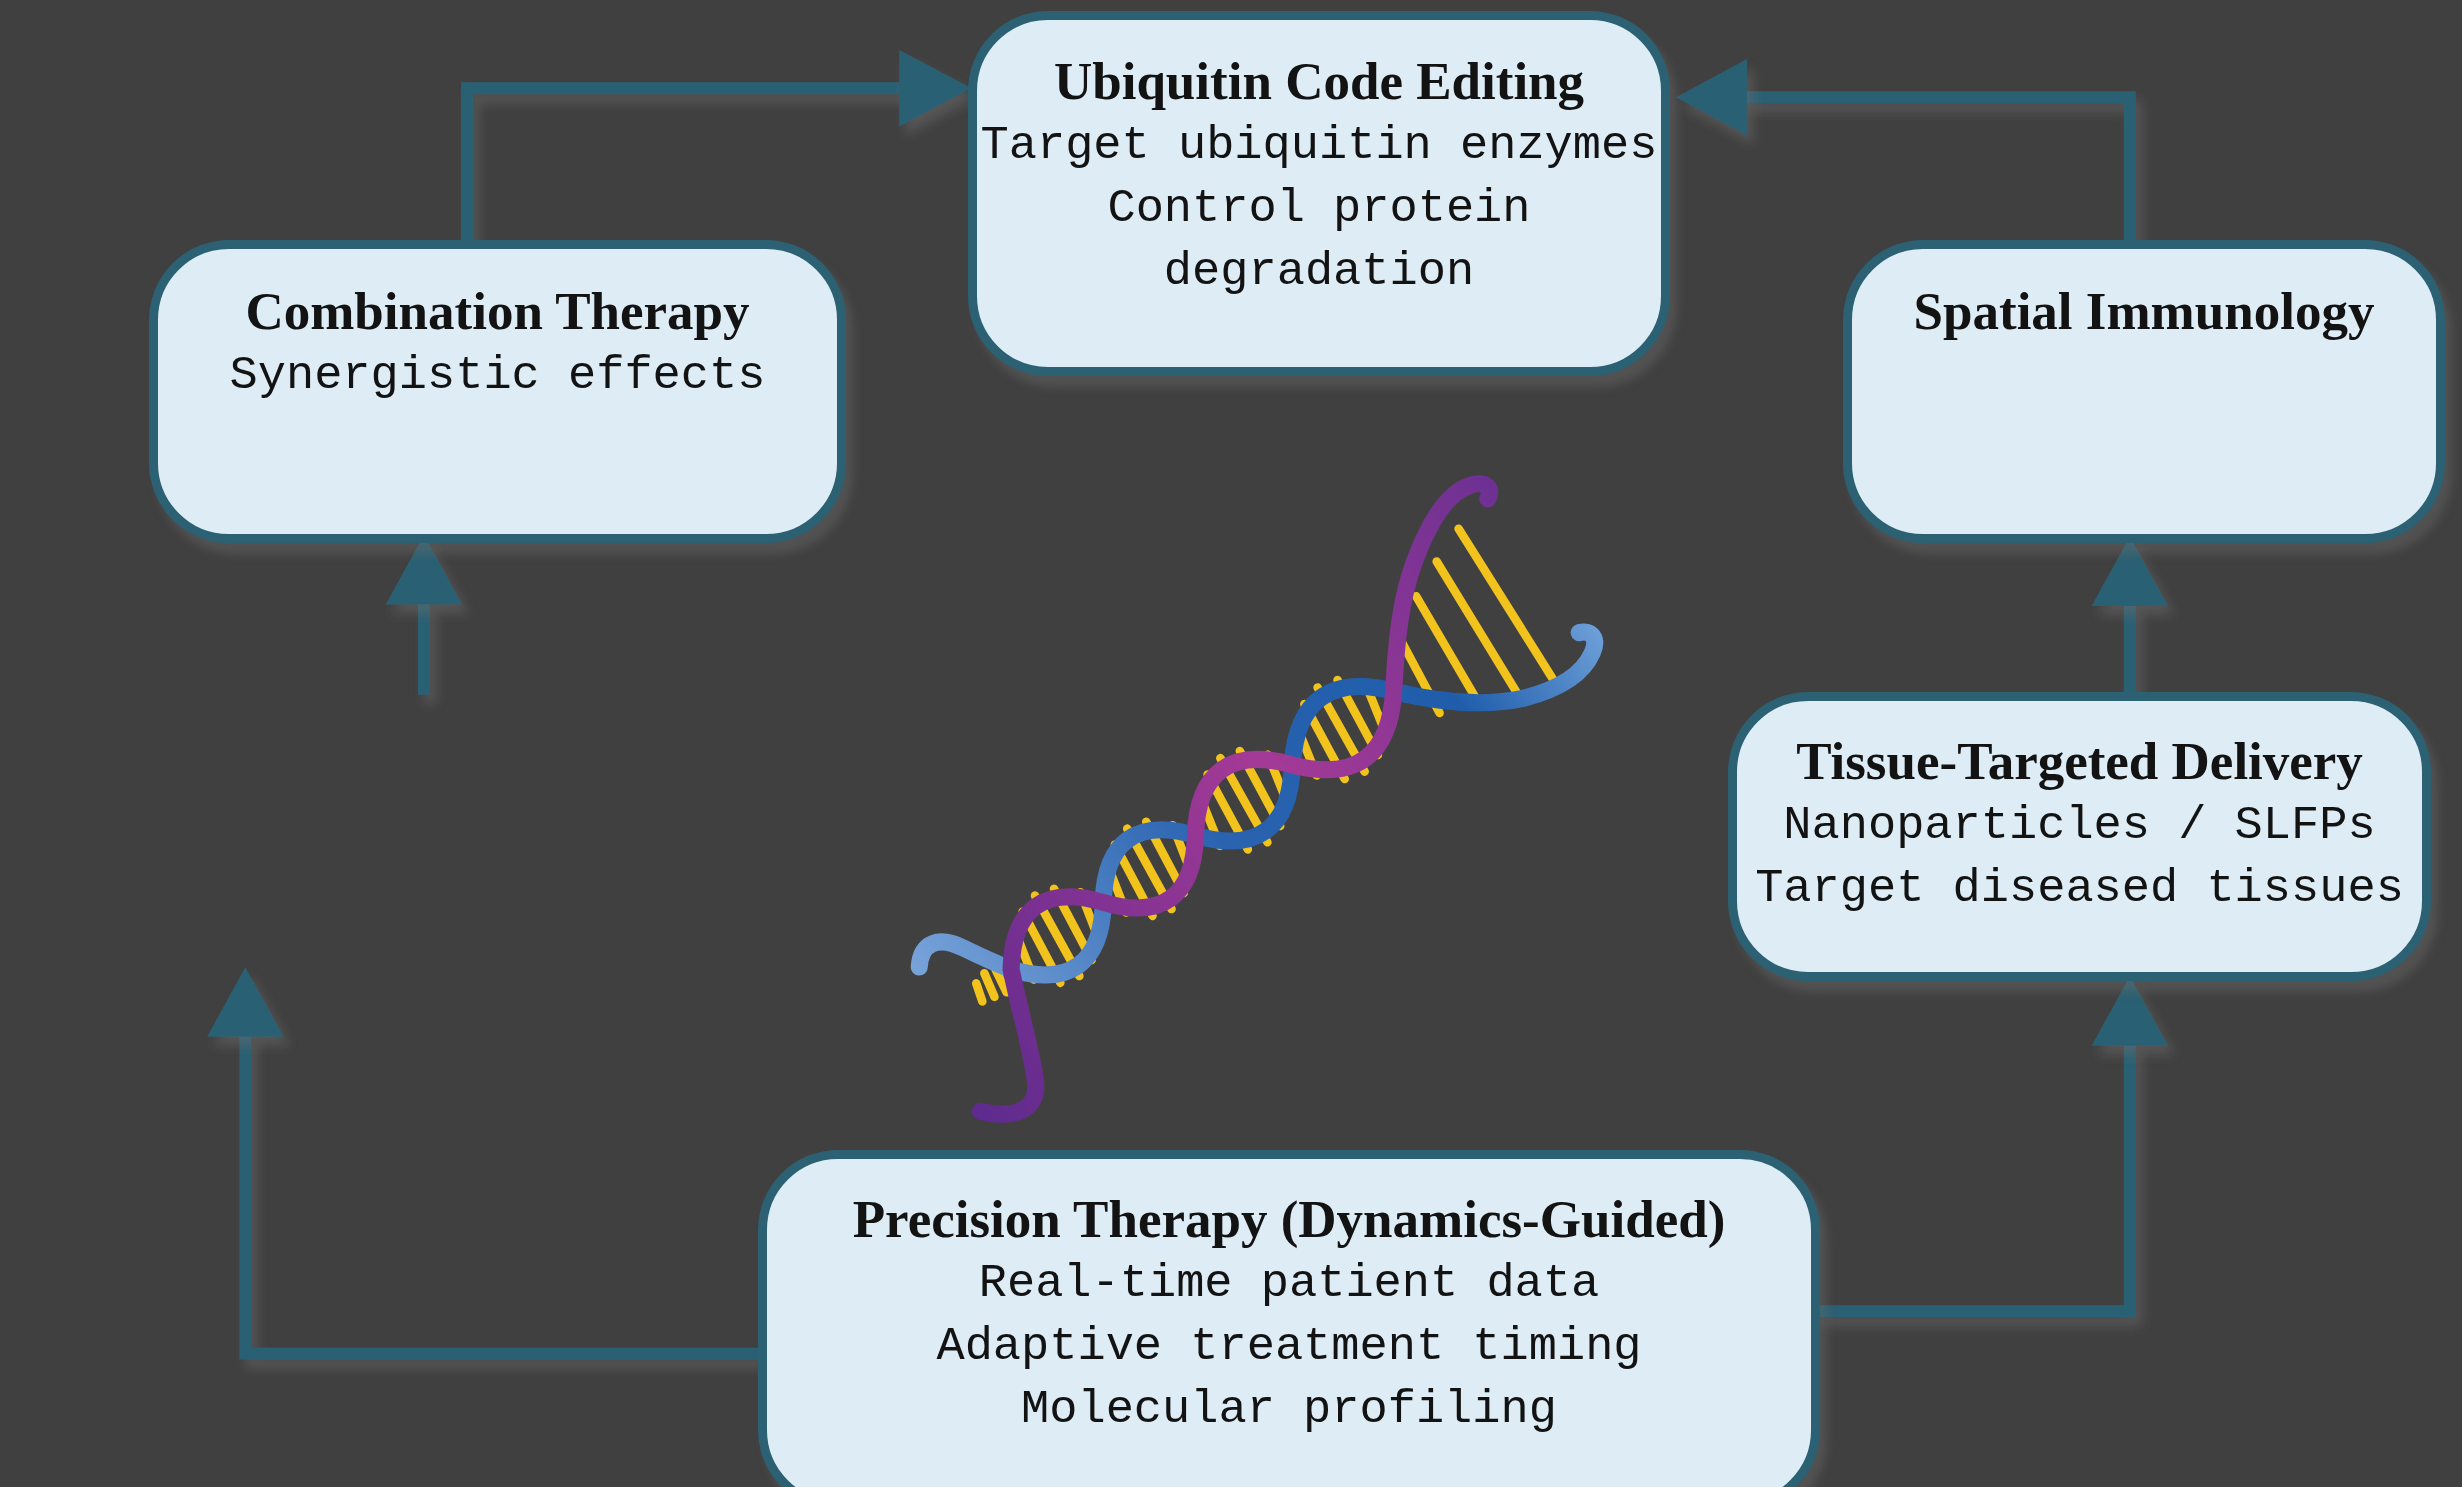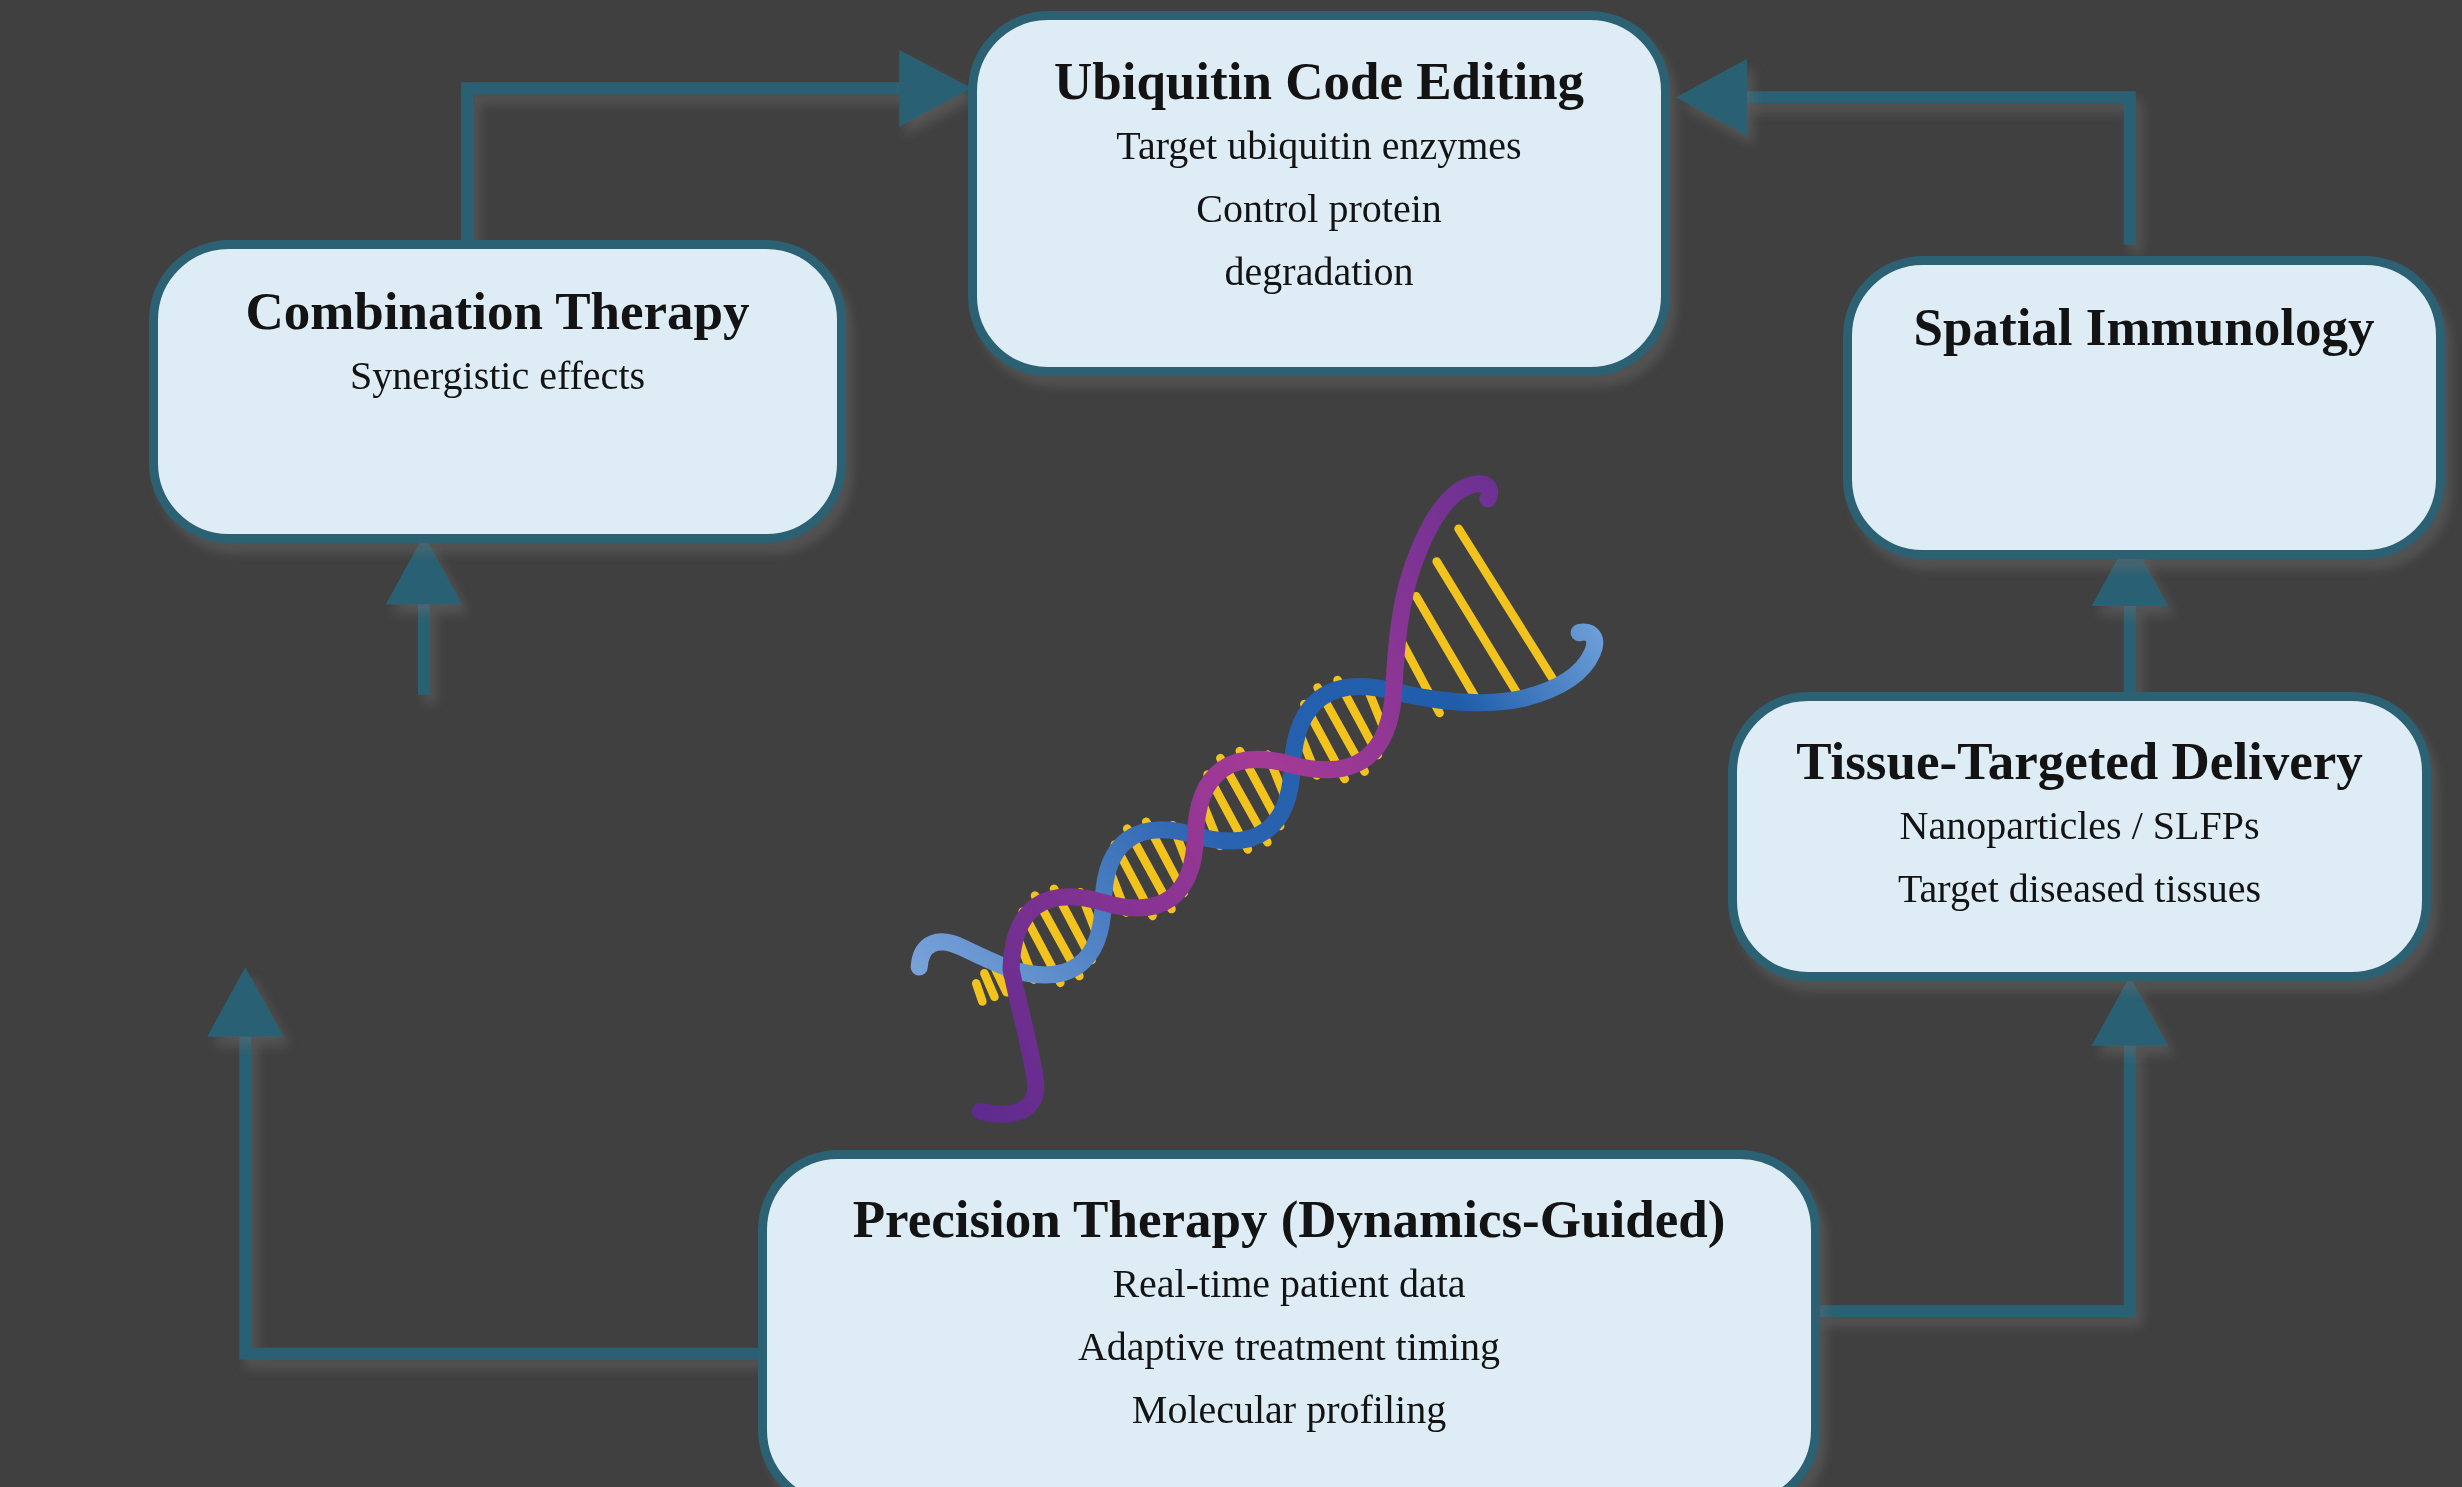--- a/index.html
+++ b/index.html
@@ -15,24 +15,24 @@
     position:absolute;
     background:#deedf5;
     border:9.7px solid #2b6173;
     border-radius:80px;
     box-shadow:7px 11px 9.7px rgba(110,110,110,0.40);
     text-align:center;
     color:#131313;
     box-sizing:content-box;
   }
   .box-title{font-weight:bold;font-size:53px;line-height:65px;white-space:nowrap;}
-  .box-line{font-size:40px;line-height:63px;white-space:nowrap;}
+  .box-line{font-size:47px;line-height:63px;white-space:nowrap;font-family:Liberation Mono, monospace;}
   .box-ubiquitin  {left:968px;top:11px;  width:684px; height:318px;padding-top:29px;}
   .box-combination{left:149px; top:240px; width:679px; height:255px;padding-top:30px;}
-  .box-spatial    {left:1843px;top:240px; width:584px; height:255px;padding-top:30px;margin-top:16px;}
+  .box-spatial    {left:1843px;top:240px; width:584px; height:255px;padding-top:30px;}
   .box-genotype   {left:14px;  top:692px; width:835px;height:241px;padding-top:28px;}
   .box-tissue     {left:1728px;top:692px; width:685px; height:243px;padding-top:28px;}
   .box-precision  {left:758px;top:1150px;width:1044px;height:314px;padding-top:28px;}
 </style>
 </head>
 <body>
 
 <div id="stage">
 
   <svg id="connector-layer" viewBox="0 0 3543 2140" xmlns="http://www.w3.org/2000/svg">

